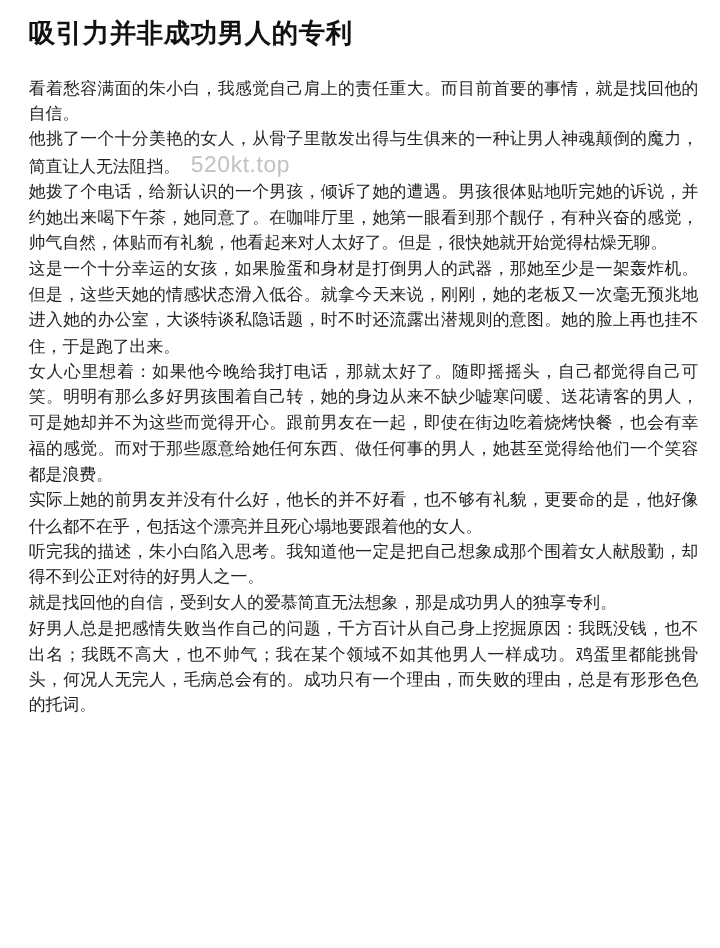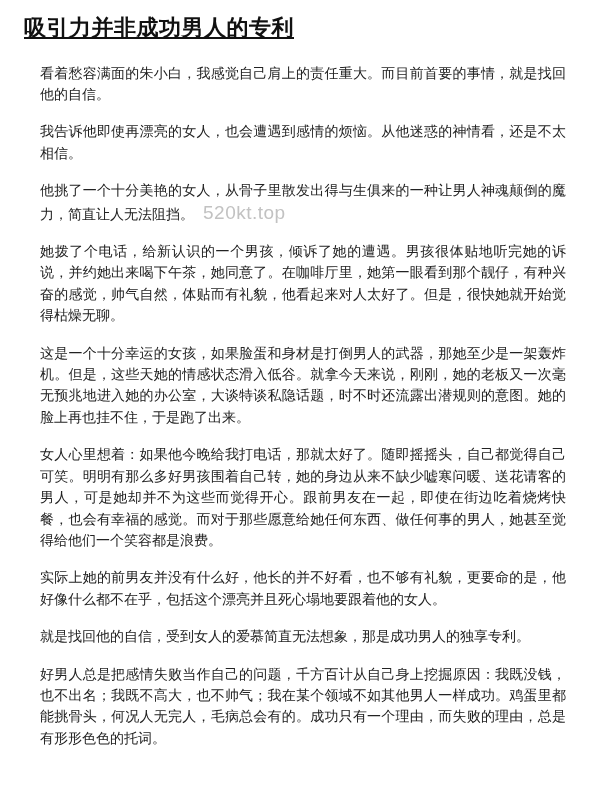--- a/index.html
+++ b/index.html
@@ -20,46 +20,45 @@
     padding:14px 18px 0 24px;
     overflow:hidden;
   }
   .article-title{
     margin:0 0 20px 0;
     font-size:22px;
     line-height:28.6px;
     font-weight:bold;
     color:var(--title-color);
     letter-spacing:0.5px;
-    text-decoration:underline;
   }
   .article-body p{
-    margin:16px;
+    margin:0;
     font-size:14px;
     line-height:21.4px;
     text-align:justify;
     color:var(--text-color);
   }
   .watermark{
     color:var(--watermark-color);
     font-size:19px;
     padding-left:9px;
     letter-spacing:0.5px;
     white-space:nowrap;
   }
 </style>
 </head>
 <body>
 
 <div class="page">
   <h1 class="article-title">吸引力并非成功男人的专利</h1>
   <div class="article-body">
       <p>看着愁容满面的朱小白，我感觉自己肩上的责任重大。而目前首要的事情，就是找回他的自信。</p>
-      <p>我告诉他即使再漂亮的女人，也会遭遇到感情的烦恼。从他迷惑的神情看，还是不太相信。</p>
       <p>他挑了一个十分美艳的女人，从骨子里散发出得与生俱来的一种让男人神魂颠倒的魔力，简直让人无法阻挡。<span class="watermark">520kt.top</span></p>
       <p>她拨了个电话，给新认识的一个男孩，倾诉了她的遭遇。男孩很体贴地听完她的诉说，并约她出来喝下午茶，她同意了。在咖啡厅里，她第一眼看到那个靓仔，有种兴奋的感觉，帅气自然，体贴而有礼貌，他看起来对人太好了。但是，很快她就开始觉得枯燥无聊。</p>
       <p>这是一个十分幸运的女孩，如果脸蛋和身材是打倒男人的武器，那她至少是一架轰炸机。但是，这些天她的情感状态滑入低谷。就拿今天来说，刚刚，她的老板又一次毫无预兆地进入她的办公室，大谈特谈私隐话题，时不时还流露出潜规则的意图。她的脸上再也挂不住，于是跑了出来。</p>
       <p>女人心里想着：如果他今晚给我打电话，那就太好了。随即摇摇头，自己都觉得自己可笑。明明有那么多好男孩围着自己转，她的身边从来不缺少嘘寒问暖、送花请客的男人，可是她却并不为这些而觉得开心。跟前男友在一起，即使在街边吃着烧烤快餐，也会有幸福的感觉。而对于那些愿意给她任何东西、做任何事的男人，她甚至觉得给他们一个笑容都是浪费。</p>
       <p>实际上她的前男友并没有什么好，他长的并不好看，也不够有礼貌，更要命的是，他好像什么都不在乎，包括这个漂亮并且死心塌地要跟着他的女人。</p>
+      <p>听完我的描述，朱小白陷入思考。我知道他一定是把自己想象成那个围着女人献殷勤，却得不到公正对待的好男人之一。</p>
       <p>就是找回他的自信，受到女人的爱慕简直无法想象，那是成功男人的独享专利。</p>
       <p>好男人总是把感情失败当作自己的问题，千方百计从自己身上挖掘原因：我既没钱，也不出名；我既不高大，也不帅气；我在某个领域不如其他男人一样成功。鸡蛋里都能挑骨头，何况人无完人，毛病总会有的。成功只有一个理由，而失败的理由，总是有形形色色的托词。</p>
     </div>
 </div>
 
 </body></html>

